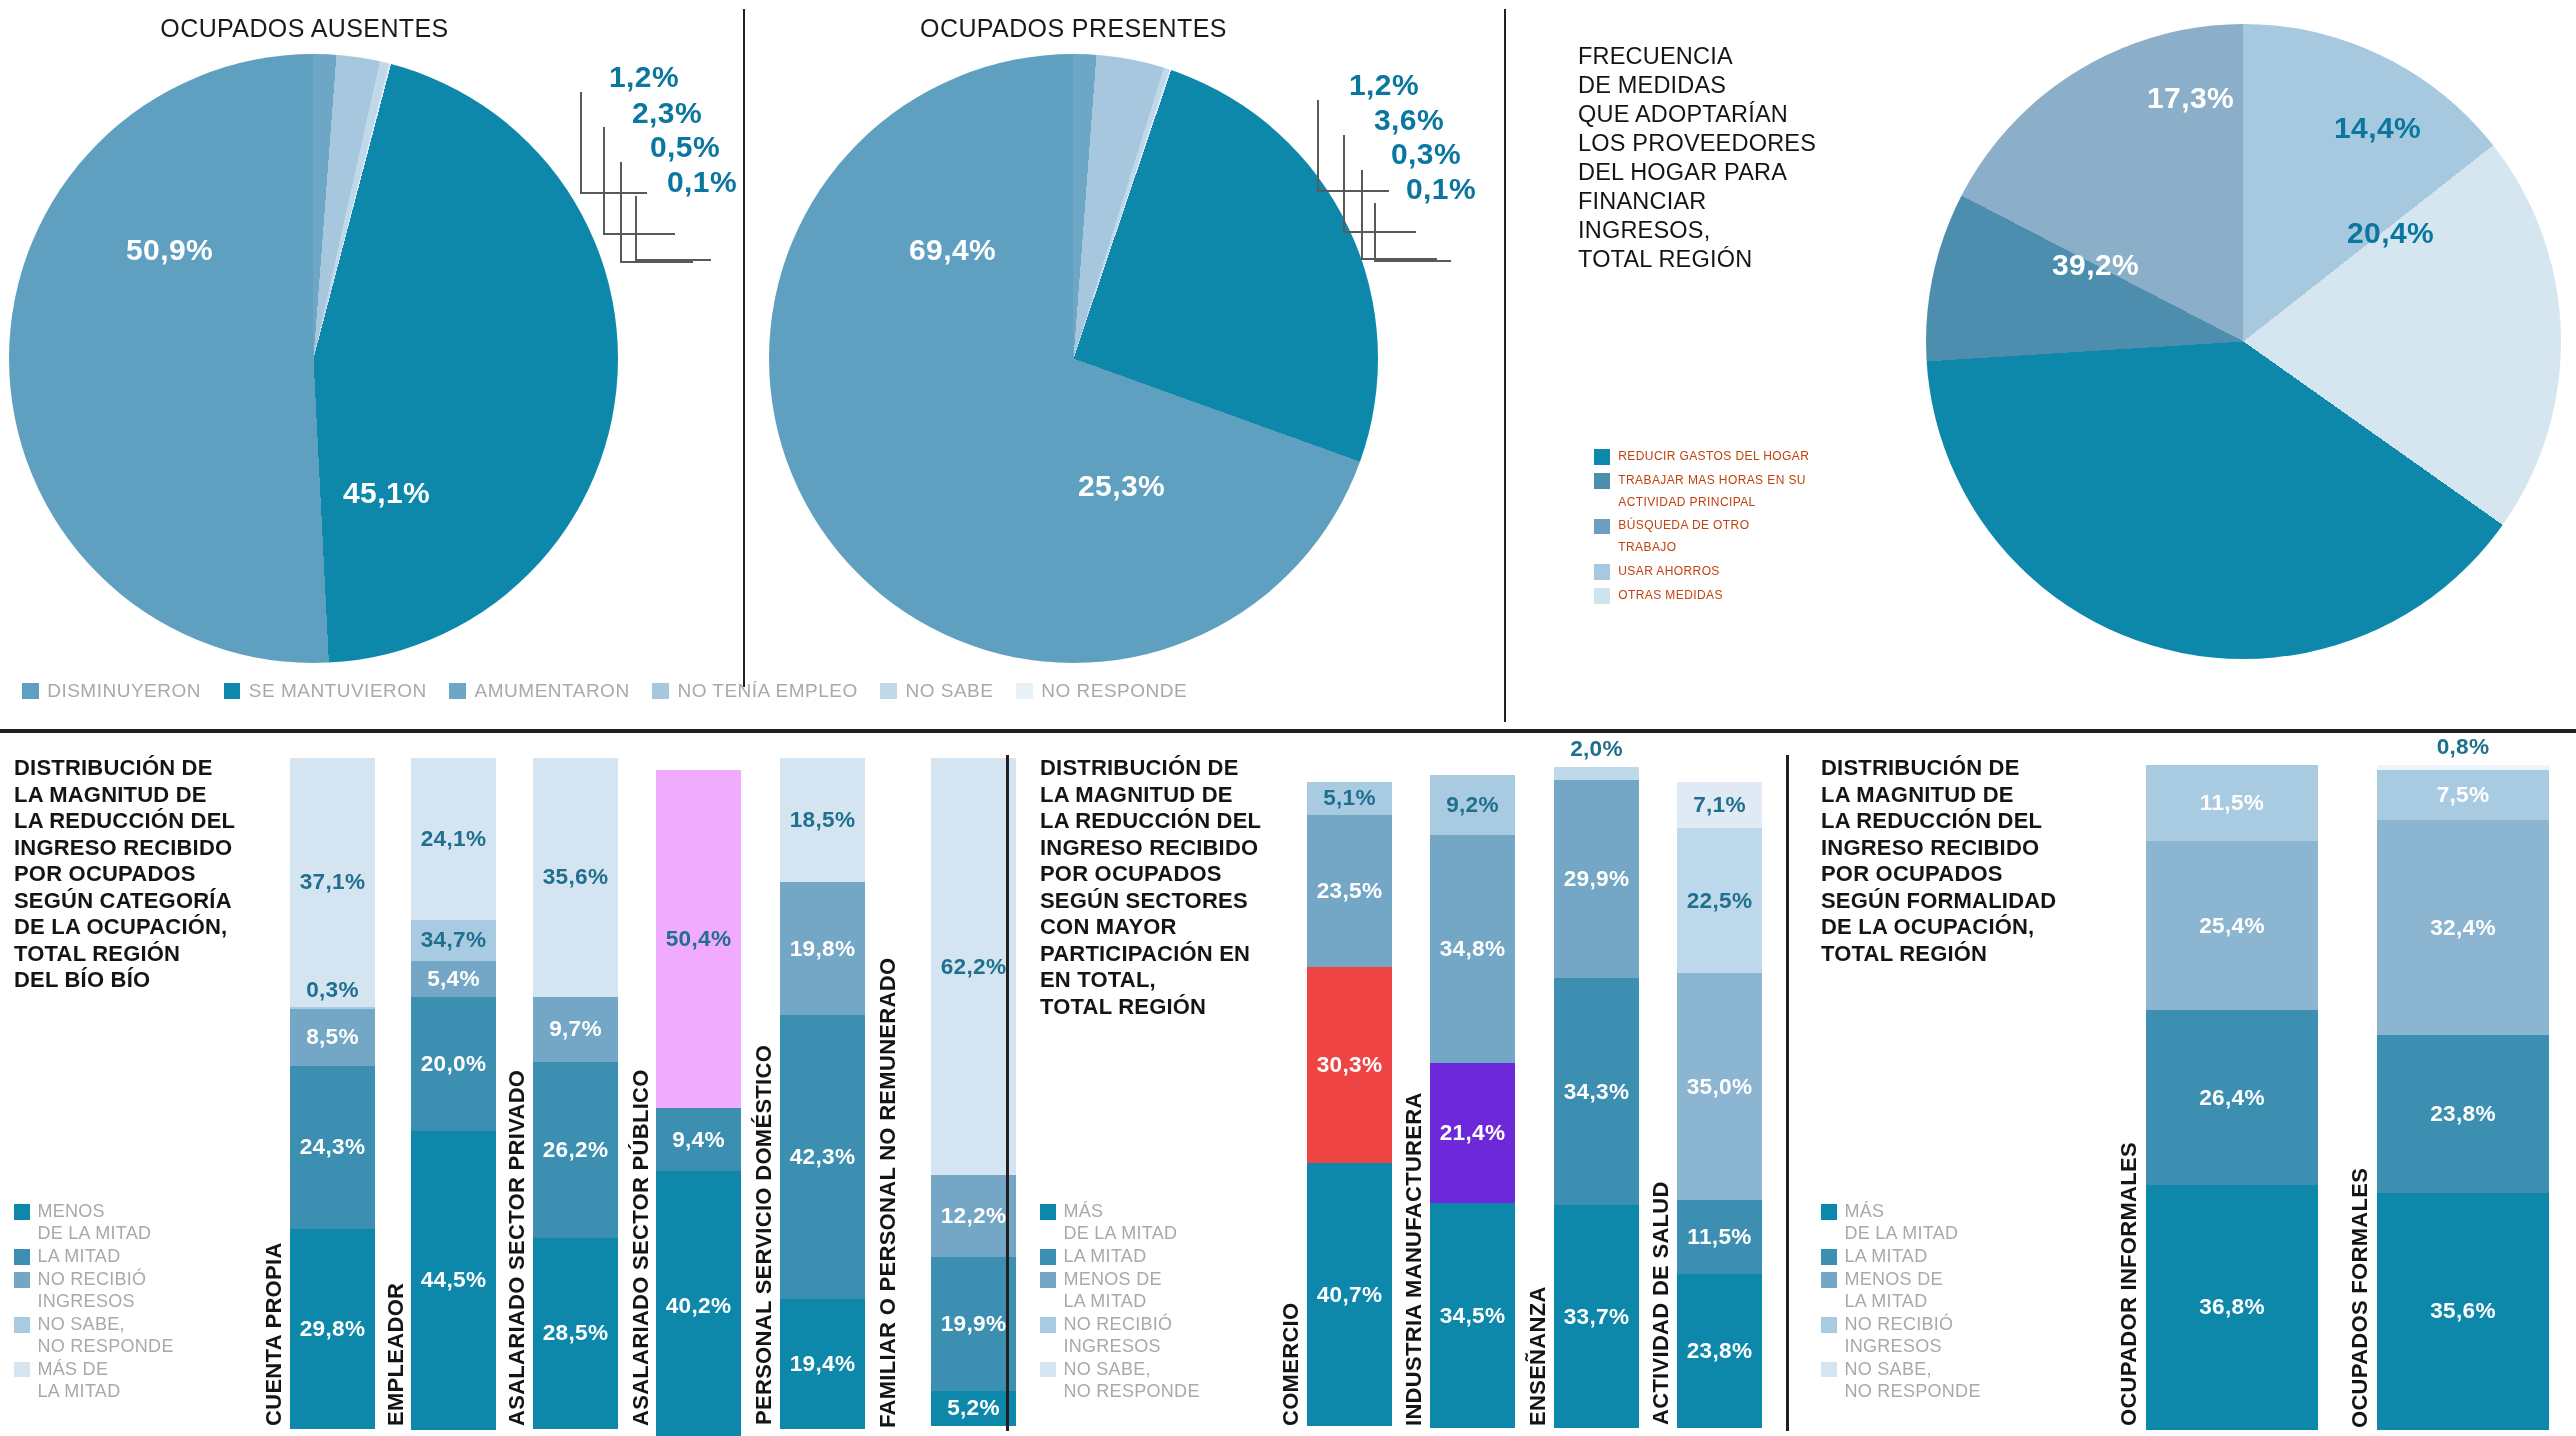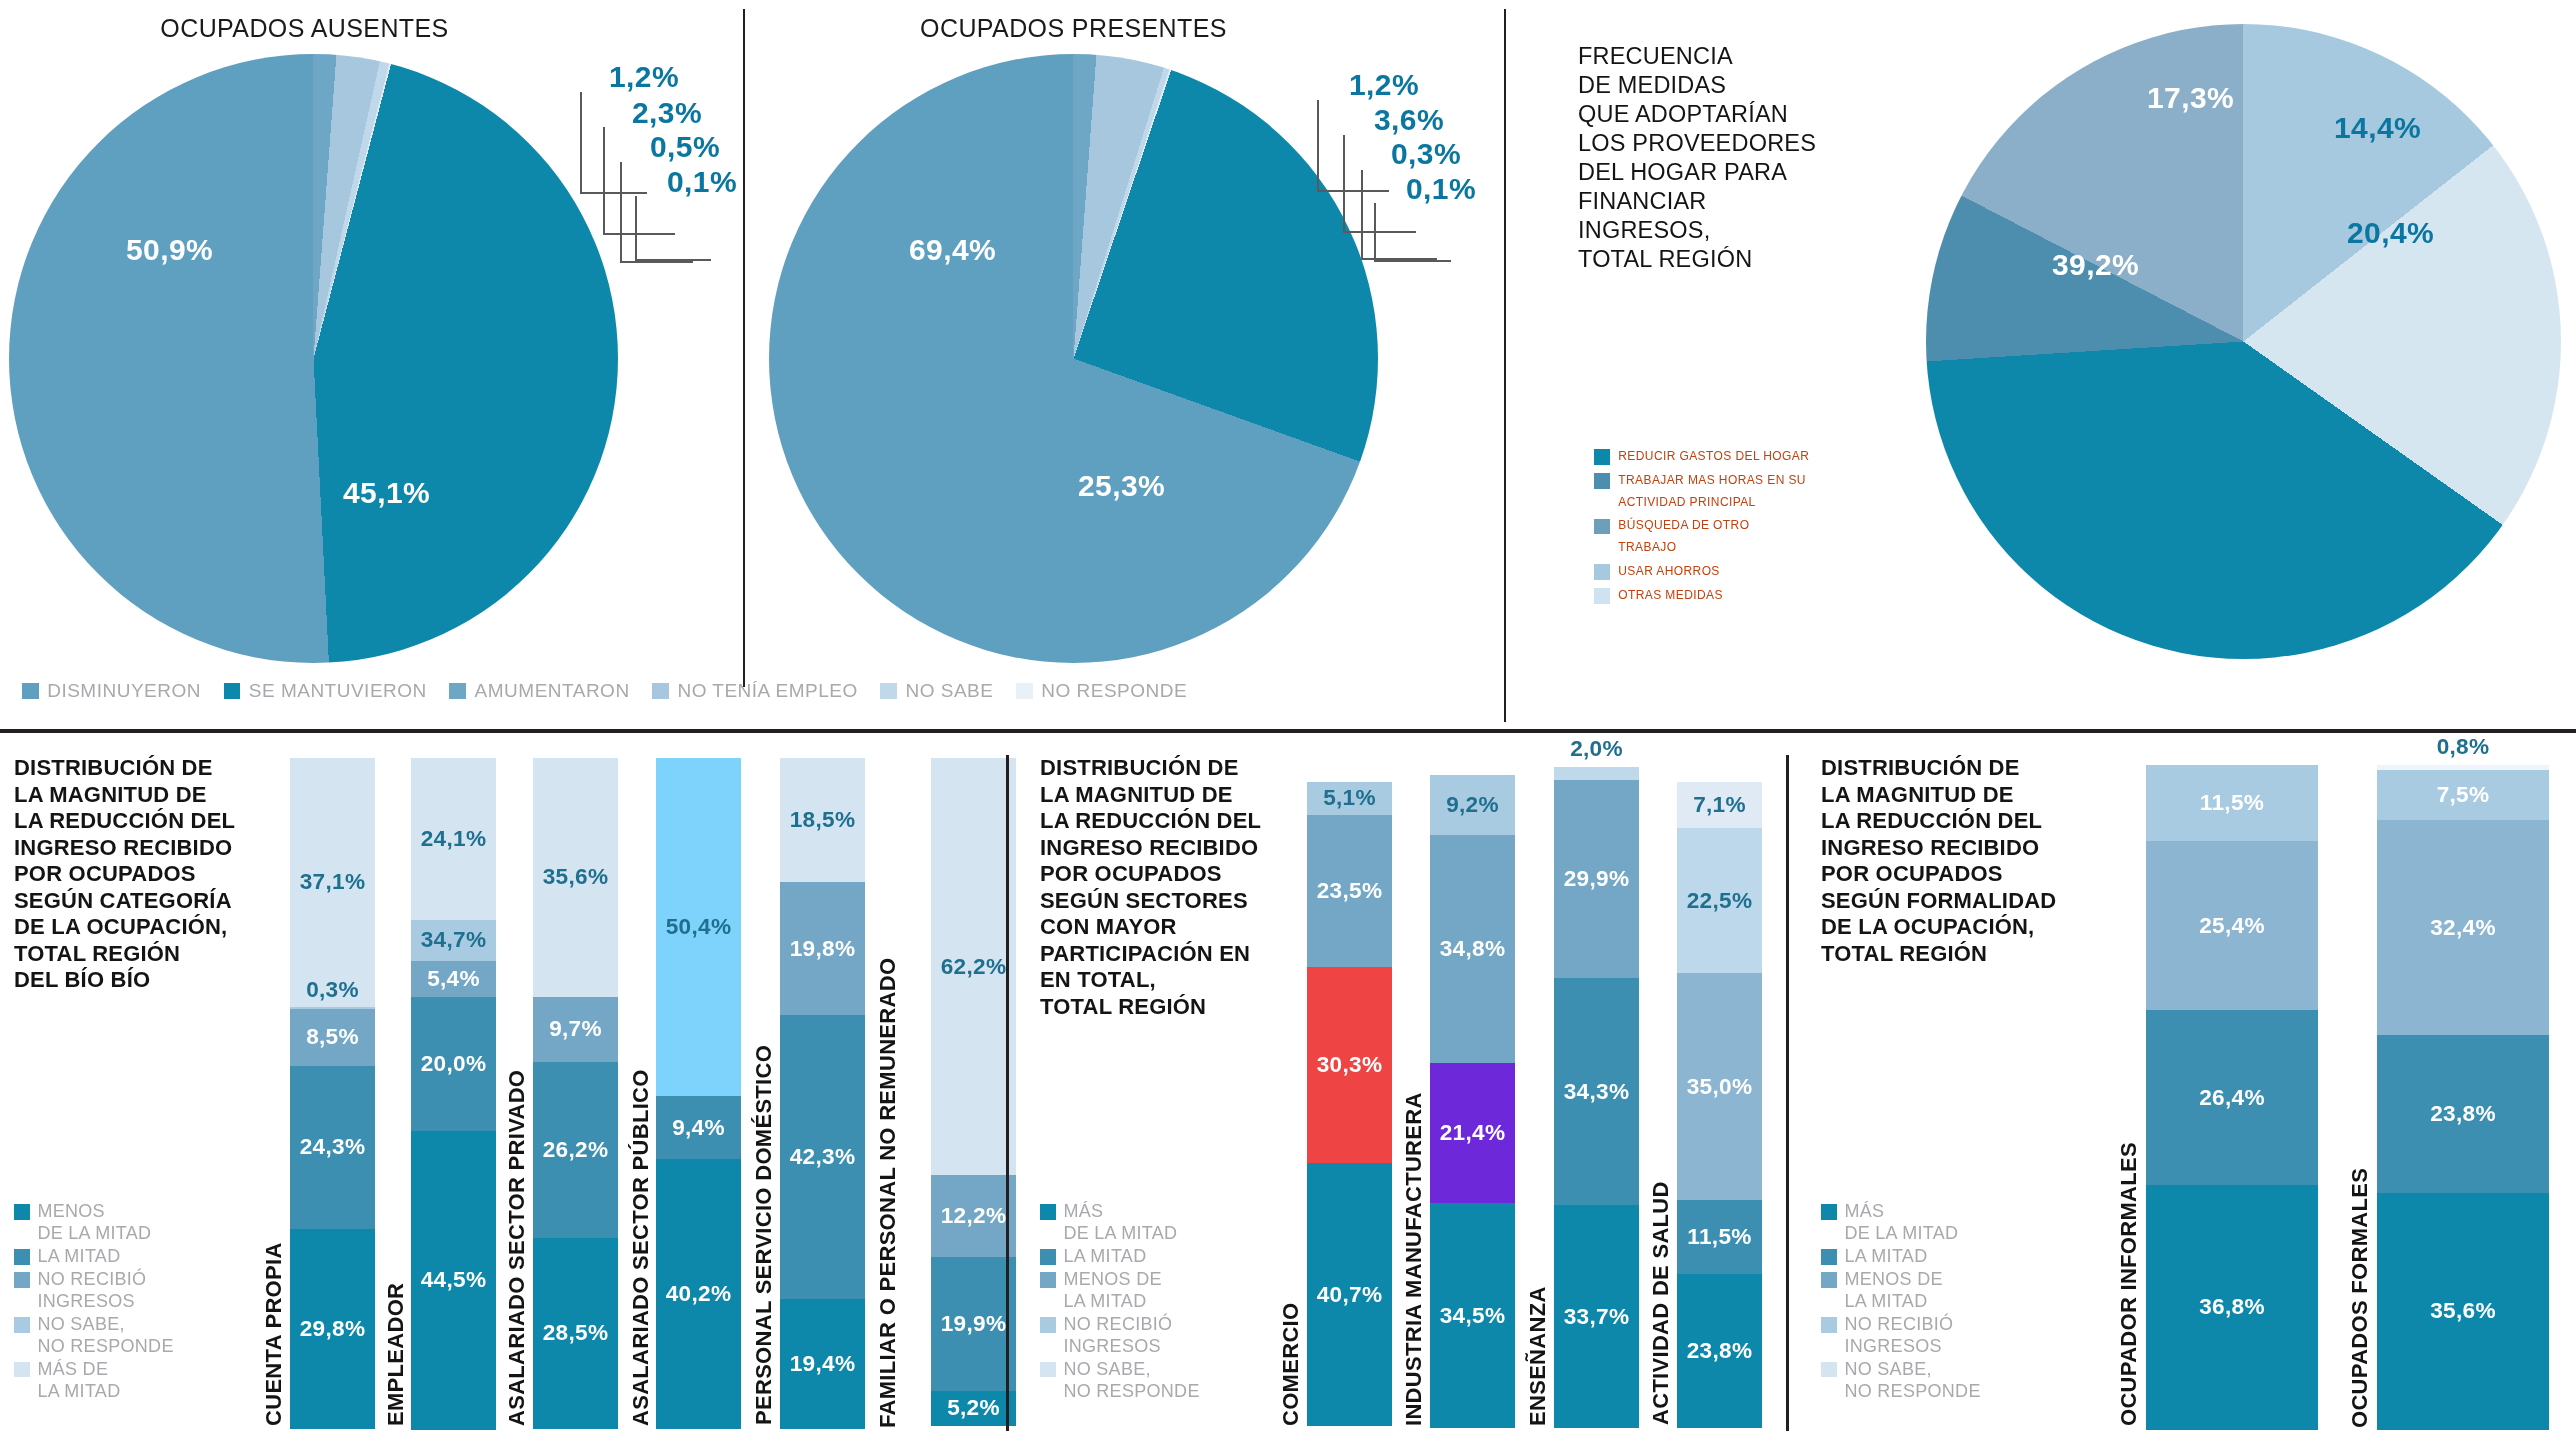--- a/index.html
+++ b/index.html
@@ -274,21 +274,21 @@
         </div>
       <div class="seg" style="height:28.5%;background:#0d88ab;">
           <span class="w">28,5%</span>
         </div>
     </div>
   </div>
 
   <div class="vlabel" style="left:628px;top:1061px;height:365px;">ASALARIADO SECTOR PÚBLICO</div>
   <div class="barcol" style="left:656px;top:758px;width:85px;height:671px;">
     <div class="bar" style="height:100%;">
-      <div class="seg" style="height:50.4%;background:#7dd3fc;">
+      <div class="seg" style="height:50.4%;background:#f0abfc;margin-top:12px;">
           <span class="d">50,4%</span>
         </div>
       <div class="seg" style="height:9.4%;background:#3d8fb2;">
           <span class="w">9,4%</span>
         </div>
       <div class="seg" style="height:40.2%;background:#0d88ab;">
           <span class="w">40,2%</span>
         </div>
     </div>
   </div>

